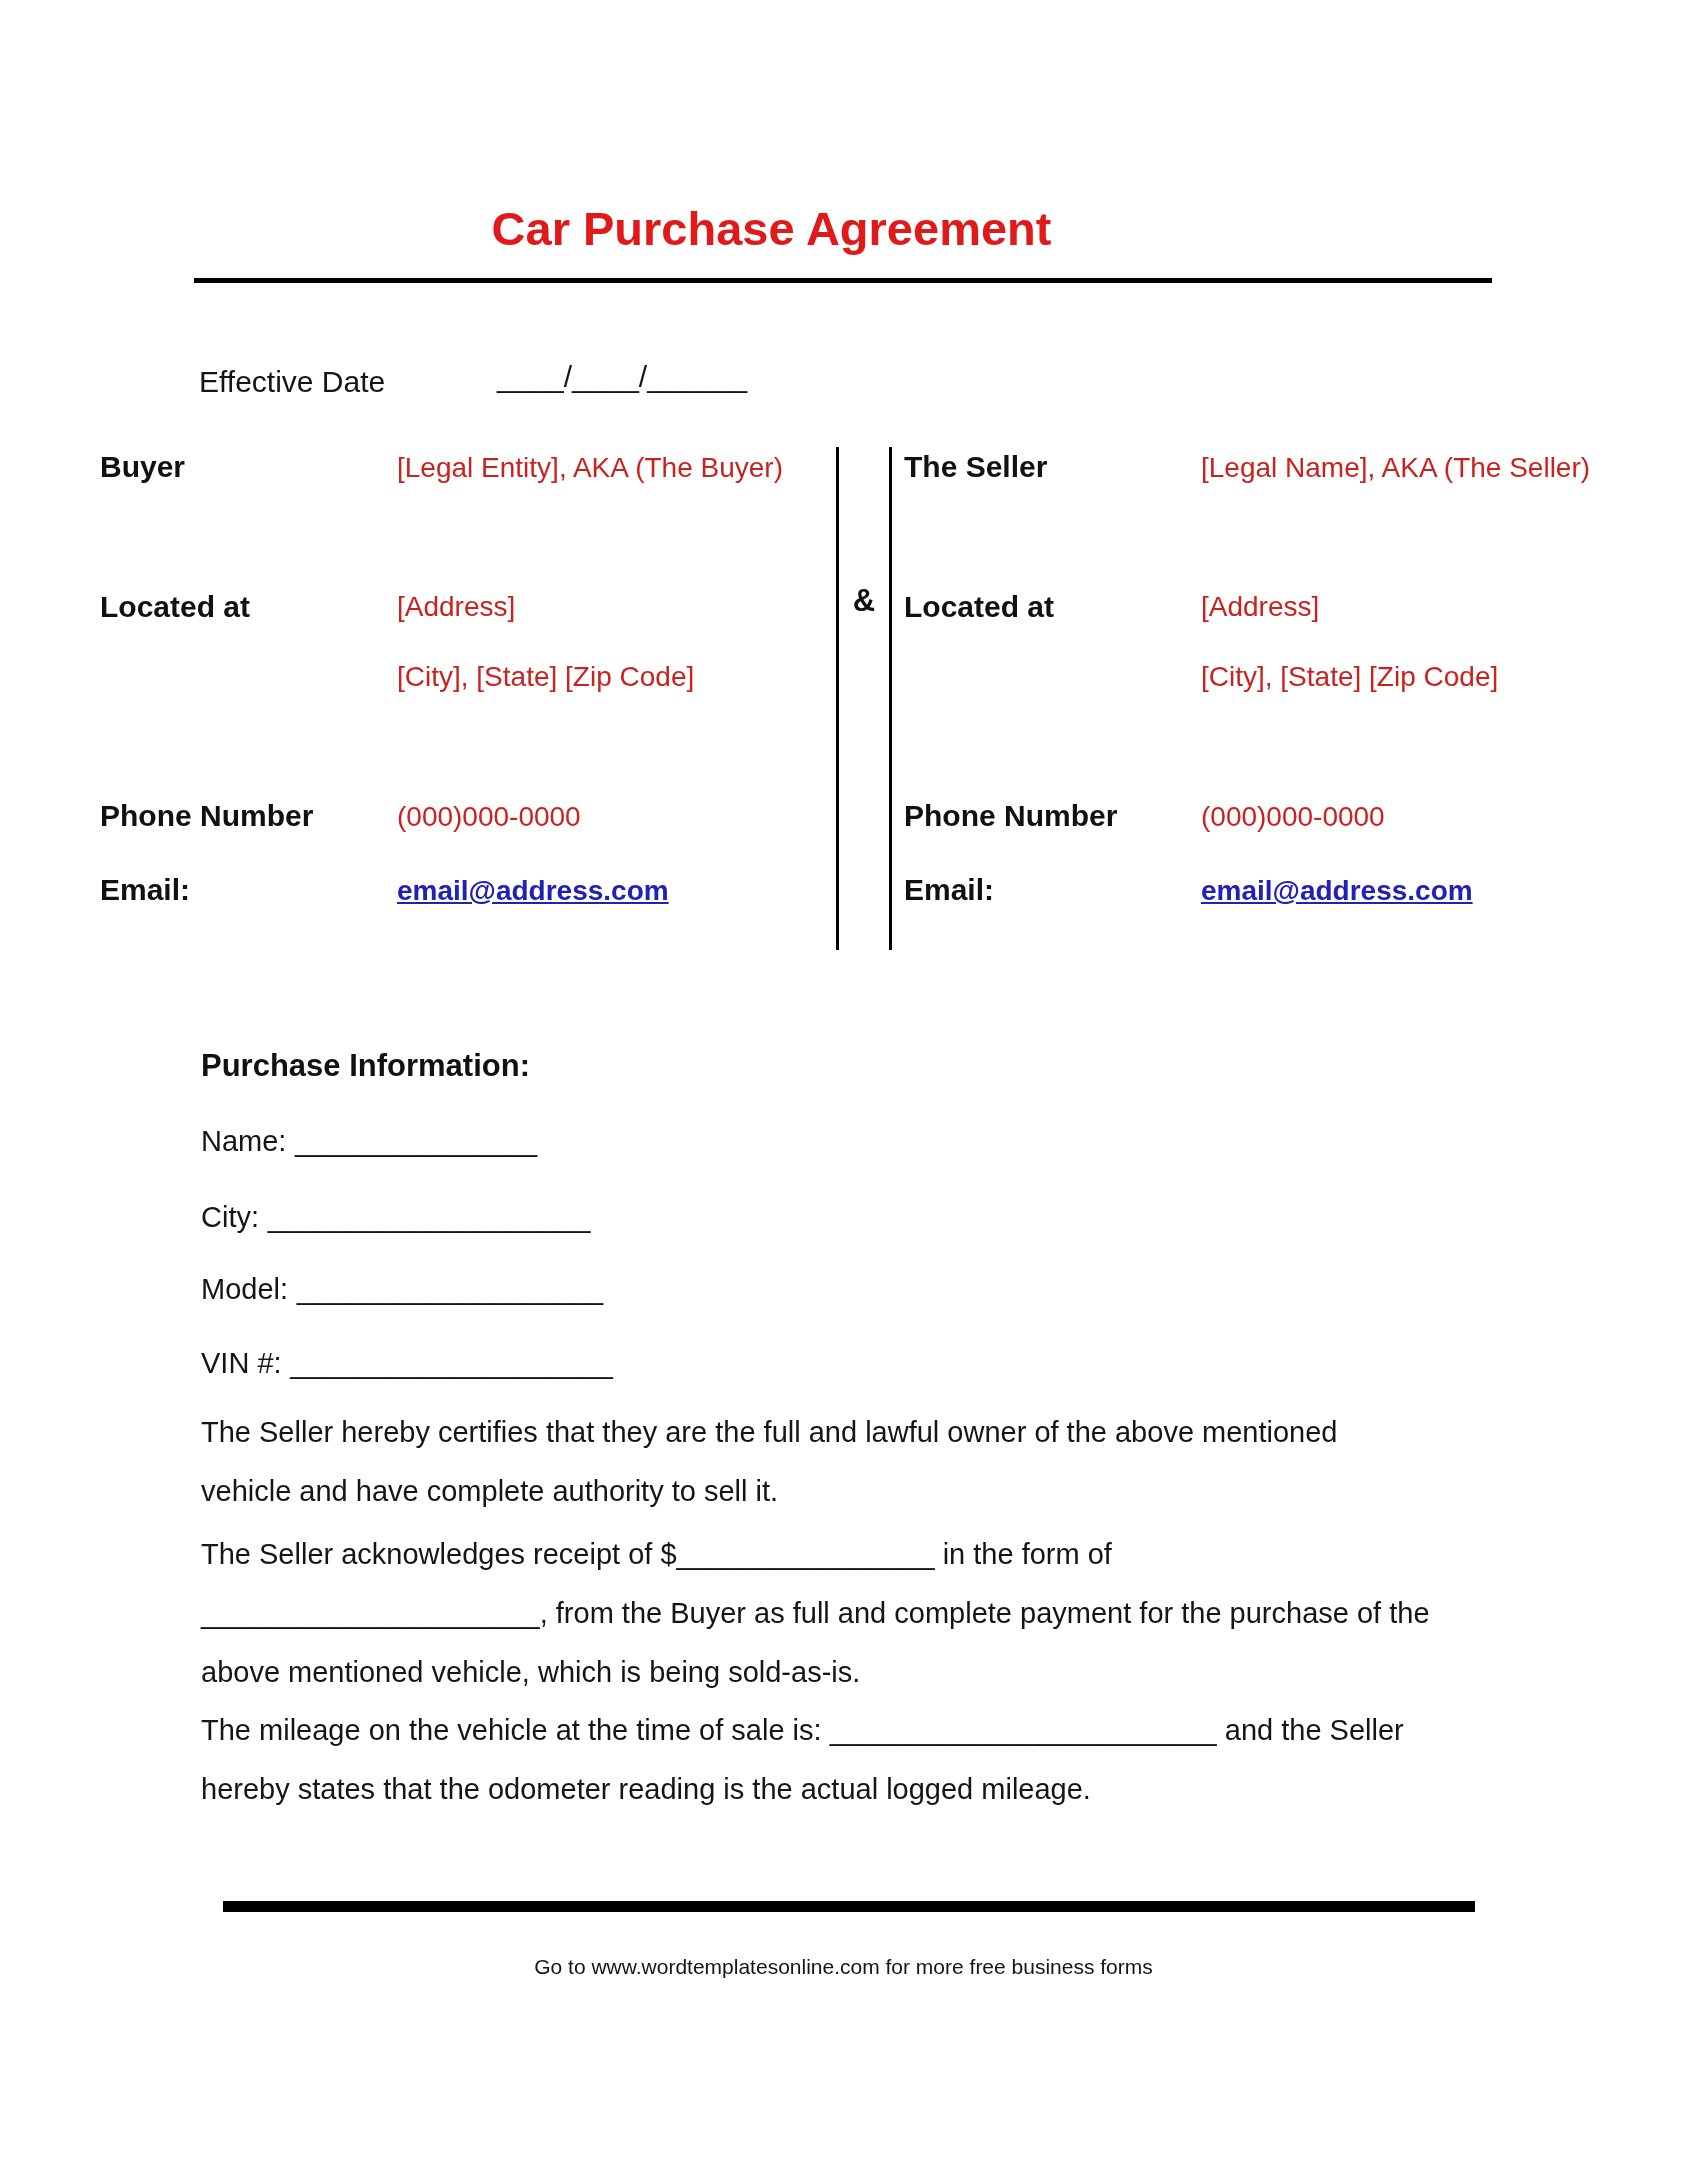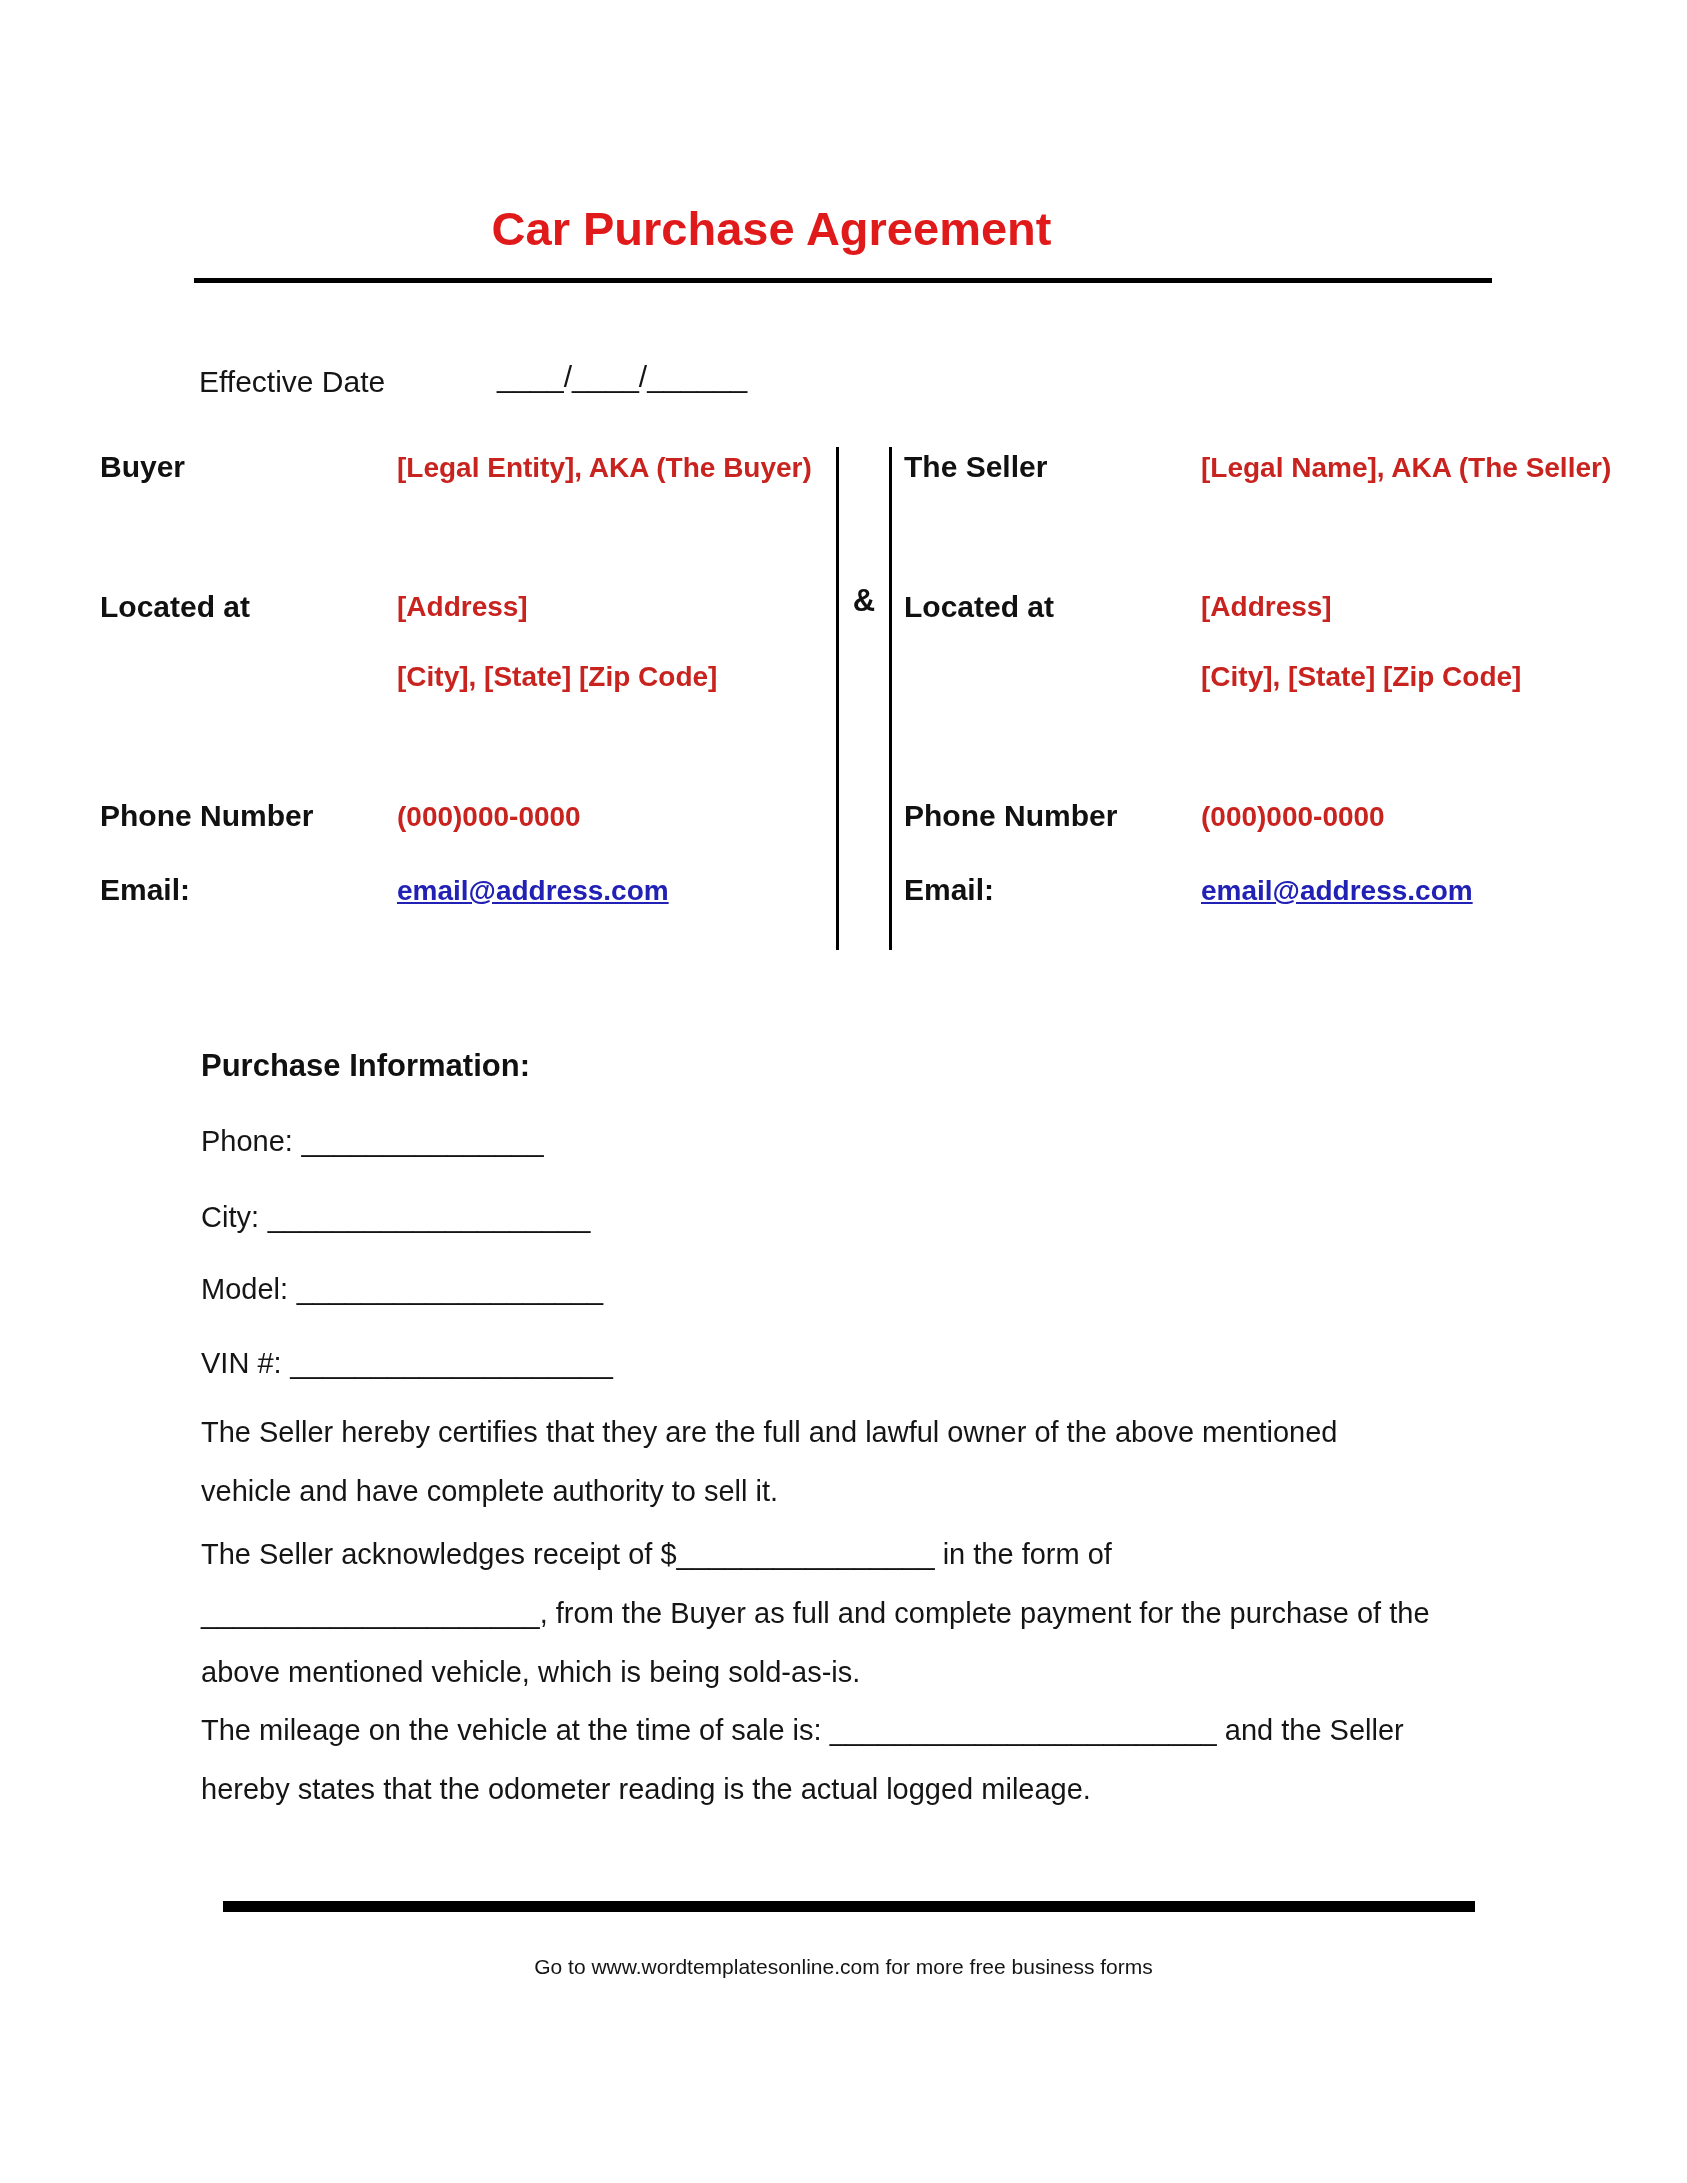--- a/index.html
+++ b/index.html
@@ -25,21 +25,21 @@
     letter-spacing: 0px;
   }
   .title-rule {
     position: absolute;
     left: 194px; top: 278px;
     width: 1298px; height: 5.2px;
     background: #000000;
   }
   .plain { font-size: 30px; font-weight: normal; color: #151515; }
   .label { font-size: 30px; font-weight: bold; color: #111111; }
-  .value-red { font-size: 28px; font-weight: bold; color: #c9231f; }
+  .value-red { font-size: 28px; font-weight: normal; color: #c9231f; }
   .value-link { font-size: 28px; font-weight: bold; color: #2121b5; text-decoration: underline; }
   .vline {
     position: absolute;
     top: 447px; height: 503px; width: 2.6px;
     background: #000000;
   }
   .amp {
     position: absolute;
     left: 836px; top: 583px; width: 56px;
     text-align: center;
@@ -110,21 +110,21 @@
 
   <span class="abs label" style="left:904px; top:799px;">Phone Number</span>
   <span class="abs value-red" style="left:1201px; top:801px;">(000)000-0000</span>
 
   <span class="abs label" style="left:904px; top:873px;">Email:</span>
   <a class="abs value-link" style="left:1201px; top:875px;">email@address.com</a>
 
   <span class="abs vheading" style="left:201px; top:1048px;">Purchase Information:</span>
 
   <div class="abs vfield" style="left:201px; top:1125px;">
-    <span>Phone:</span><span class="blank">_______________</span>
+    <span>Name:</span><span class="blank">_______________</span>
   </div>
   <div class="abs vfield" style="left:201px; top:1201px;">
     <span>City:</span><span class="blank">____________________</span>
   </div>
   <div class="abs vfield" style="left:201px; top:1273px;">
     <span>Model:</span><span class="blank">___________________</span>
   </div>
   <div class="abs vfield" style="left:201px; top:1347px;">
     <span>VIN #:</span><span class="blank">____________________</span>
   </div>

